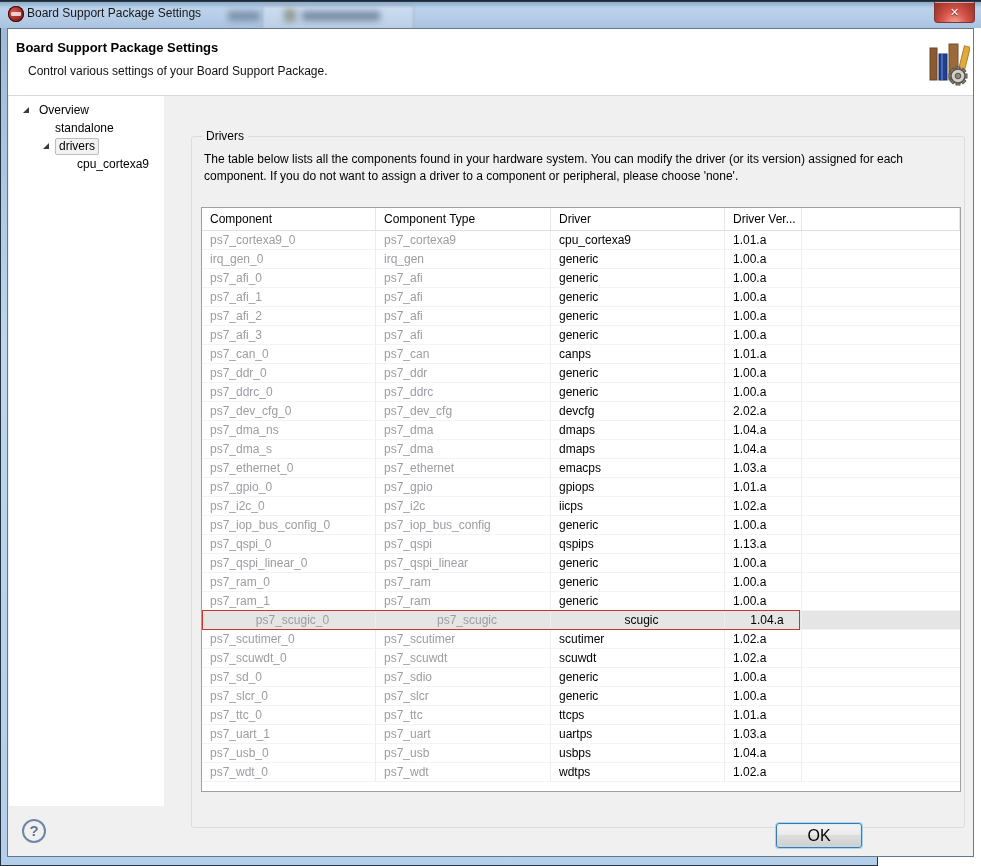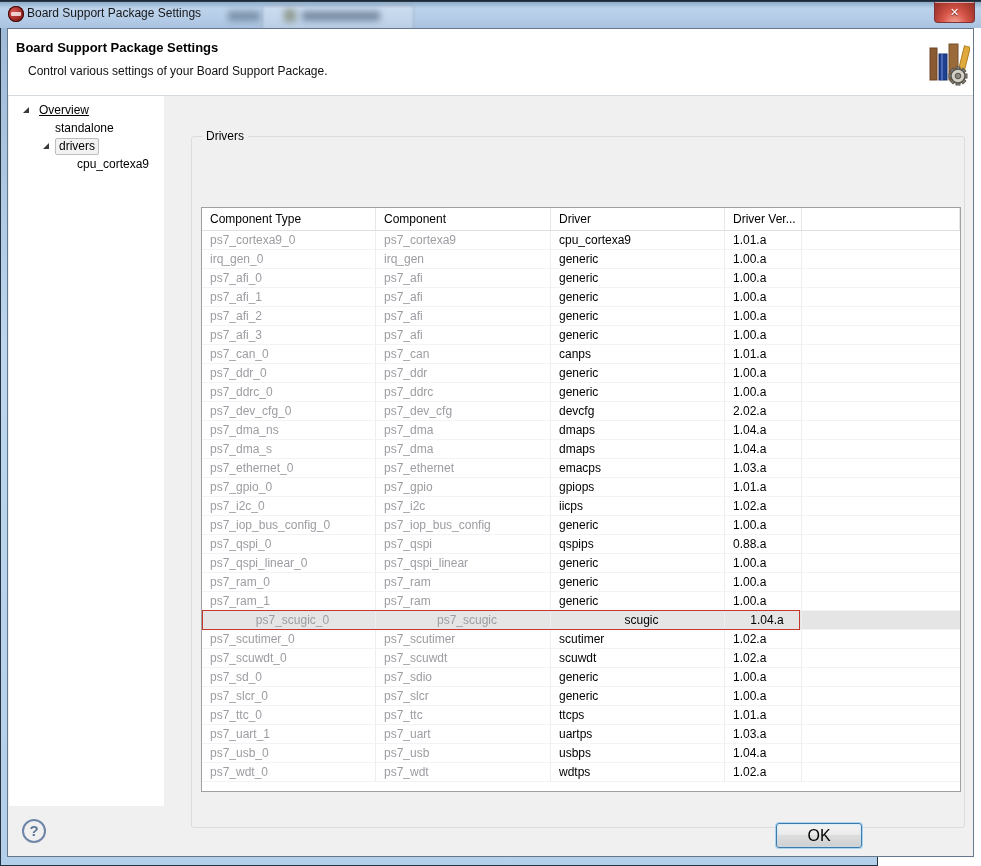--- a/index.html
+++ b/index.html
@@ -102,41 +102,42 @@
           </g>
           <circle cx="0" cy="0" r="7" fill="#d2d0c6" stroke="#55534a" stroke-width="1.5"></circle>
           <circle cx="0" cy="0" r="2.8" fill="#8c8a7f" stroke="#55534a"></circle>
         </g>
       </svg>
     </div>
 
     <div class="tree" id="tree">
         <div class="tree-row">
           <span class="tree-arrow" style="left: 14px;"></span>
-          <span class="tree-label" style="left: 30px; text-decoration: underline;">Overview</span>
+          <span class="tree-label" style="left: 30px;">Overview</span>
         </div>
         <div class="tree-row">
           <span class="tree-label" style="left: 46px;">standalone</span>
         </div>
         <div class="tree-row">
           <span class="tree-arrow" style="left: 34px;"></span>
           <span class="tree-label selected" style="left: 50px;">drivers</span>
         </div>
         <div class="tree-row">
           <span class="tree-label" style="left: 68px;">cpu_cortexa9</span>
         </div>
       </div>
 
     <div class="groupbox">
       <span class="group-label">Drivers</span>
+      <div class="desc">The table below lists all the components found in your hardware system. You can modify the driver (or its version) assigned for each component. If you do not want to assign a driver to a component or peripheral, please choose 'none'.</div>
       <div class="tablewrap" id="table">
         <div class="redbox" id="redbox" style="top: 402px; display: block;"></div>
       <div class="trow thead">
+            <div class="tcell">Component</div>
             <div class="tcell">Component Type</div>
-            <div class="tcell">Component</div>
             <div class="tcell">Driver</div>
             <div class="tcell">Driver Ver...</div>
             <div class="tcell"></div>
           </div>
           <div class="trow">
             <div class="tcell col-gray">ps7_cortexa9_0</div>
             <div class="tcell col-gray">ps7_cortexa9</div>
             <div class="tcell col-black">cpu_cortexa9</div>
             <div class="tcell col-black">1.01.a</div>
             <div class="tcell col-black"></div>
@@ -243,21 +244,21 @@
             <div class="tcell col-gray">ps7_iop_bus_config_0</div>
             <div class="tcell col-gray">ps7_iop_bus_config</div>
             <div class="tcell col-black">generic</div>
             <div class="tcell col-black">1.00.a</div>
             <div class="tcell col-black"></div>
           </div>
           <div class="trow">
             <div class="tcell col-gray">ps7_qspi_0</div>
             <div class="tcell col-gray">ps7_qspi</div>
             <div class="tcell col-black">qspips</div>
-            <div class="tcell col-black">0.88.a</div>
+            <div class="tcell col-black">1.13.a</div>
             <div class="tcell col-black"></div>
           </div>
           <div class="trow">
             <div class="tcell col-gray">ps7_qspi_linear_0</div>
             <div class="tcell col-gray">ps7_qspi_linear</div>
             <div class="tcell col-black">generic</div>
             <div class="tcell col-black">1.00.a</div>
             <div class="tcell col-black"></div>
           </div>
           <div class="trow">

